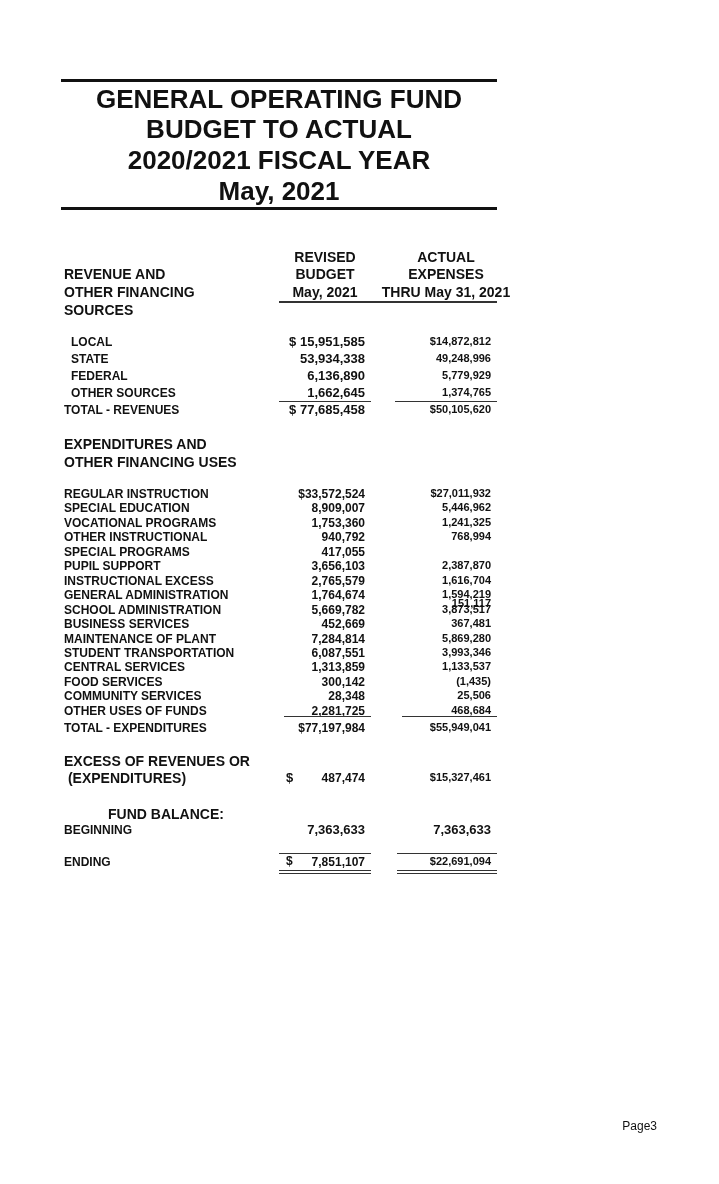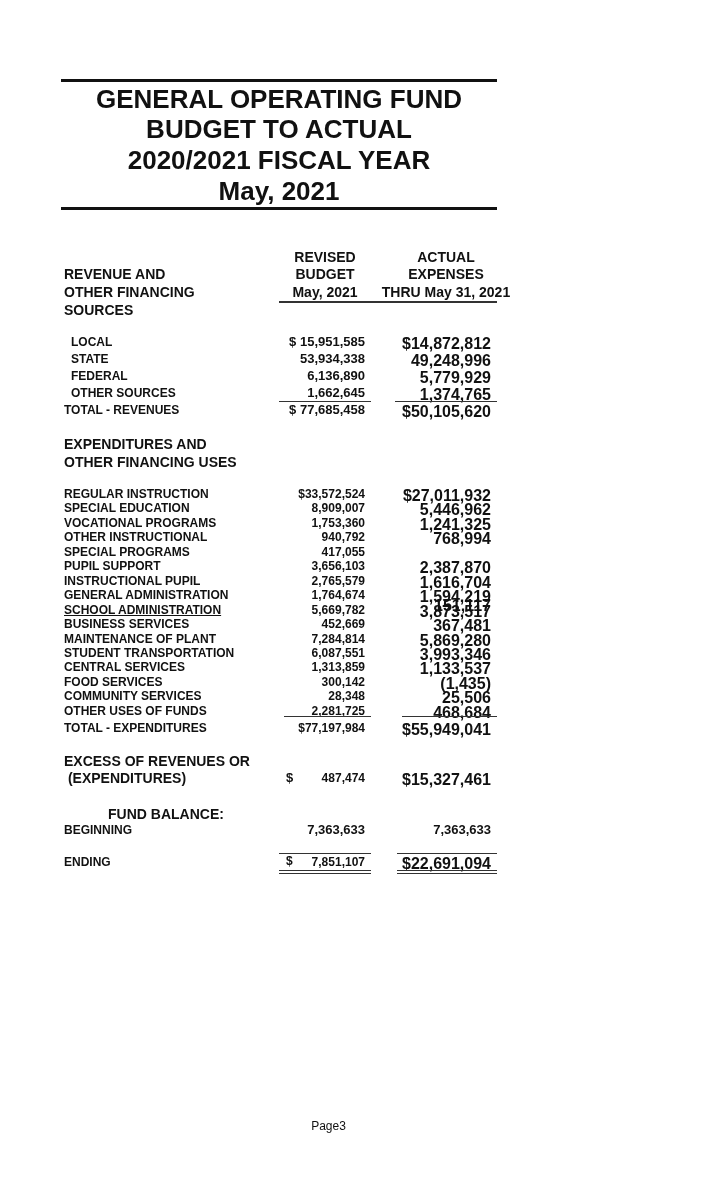--- a/index.html
+++ b/index.html
@@ -7,25 +7,25 @@
          font-family: "Liberation Sans", sans-serif; color: #111111; }
   .rule-thick { position: absolute; left: 61px; width: 436px; height: 3px; background: #111; }
   .title-line { position: absolute; left: 61px; width: 436px; text-align: center;
                 font-weight: bold; font-size: 26px; line-height: 30px; color: #111; }
   .hdr { position: absolute; font-weight: bold; font-size: 14px; line-height: 17px; }
   .colhdr { position: absolute; font-weight: bold; font-size: 14px; line-height: 17px; text-align: center; }
   .lbl { position: absolute; left: 64px; font-weight: bold; font-size: 12px; white-space: nowrap; }
   .lbl.indent { left: 71px; }
   .lbl.sec { font-size: 14px; }
   .v1 { position: absolute; right: 354px; font-weight: bold; font-size: 12px; text-align: right; white-space: nowrap; }
-  .v2 { position: absolute; right: 228px; font-weight: bold; font-size: 16px; text-align: right; white-space: nowrap; }
+  .v2 { position: absolute; right: 228px; font-weight: bold; font-size: 11px; text-align: right; white-space: nowrap; }
   .v1.big, .v2.big { font-size: 13px; }
   .ul { position: absolute; height: 1px; background: #333; }
   .dollar { position: absolute; font-weight: bold; font-size: 13px; }
-  .footer { position: absolute; left: 0; width: 657px; top: 1119px; text-align: center; font-size: 12px; }
+  .footer { position: absolute; left: 0; width: 657px; top: 1119px; text-align: right; font-size: 12px; }
 </style>
 </head>
 <body>
 
 <div class="rule-thick" style="top:79px;"></div>
 <div class="title-line" style="top:84px;">GENERAL  OPERATING  FUND</div>
 <div class="title-line" style="top:114px;">BUDGET TO ACTUAL</div>
 <div class="title-line" style="top:145px;">2020/2021 FISCAL YEAR</div>
 <div class="title-line" style="top:176px;">May, 2021</div>
 <div class="rule-thick" style="top:207px;"></div>
@@ -98,31 +98,31 @@
       <div class="lbl" style="top: 545px;">SPECIAL PROGRAMS</div>
       <div class="v1" style="top: 545px;">417,055</div>
       <div class="v2" style="top: 553px; margin-top: 44px;">151,117</div>
     </div>
     <div>
       <div class="lbl" style="top: 559px;">PUPIL SUPPORT</div>
       <div class="v1" style="top: 559px;">3,656,103</div>
       <div class="v2" style="top: 559px;">2,387,870</div>
     </div>
     <div>
-      <div class="lbl" style="top: 574px;">INSTRUCTIONAL PUPIL</div>
+      <div class="lbl" style="top: 574px;">INSTRUCTIONAL EXCESS</div>
       <div class="v1" style="top: 574px;">2,765,579</div>
       <div class="v2" style="top: 574px;">1,616,704</div>
     </div>
     <div>
       <div class="lbl" style="top: 588px;">GENERAL ADMINISTRATION</div>
       <div class="v1" style="top: 588px;">1,764,674</div>
       <div class="v2" style="top: 588px;">1,594,219</div>
     </div>
     <div>
-      <div class="lbl" style="top: 603px; text-decoration: underline;">SCHOOL ADMINISTRATION</div>
+      <div class="lbl" style="top: 603px;">SCHOOL ADMINISTRATION</div>
       <div class="v1" style="top: 603px;">5,669,782</div>
       <div class="v2" style="top: 603px;">3,873,517</div>
     </div>
     <div>
       <div class="lbl" style="top: 617px;">BUSINESS SERVICES</div>
       <div class="v1" style="top: 617px;">452,669</div>
       <div class="v2" style="top: 617px;">367,481</div>
     </div>
     <div>
       <div class="lbl" style="top: 632px;">MAINTENANCE OF PLANT</div>

